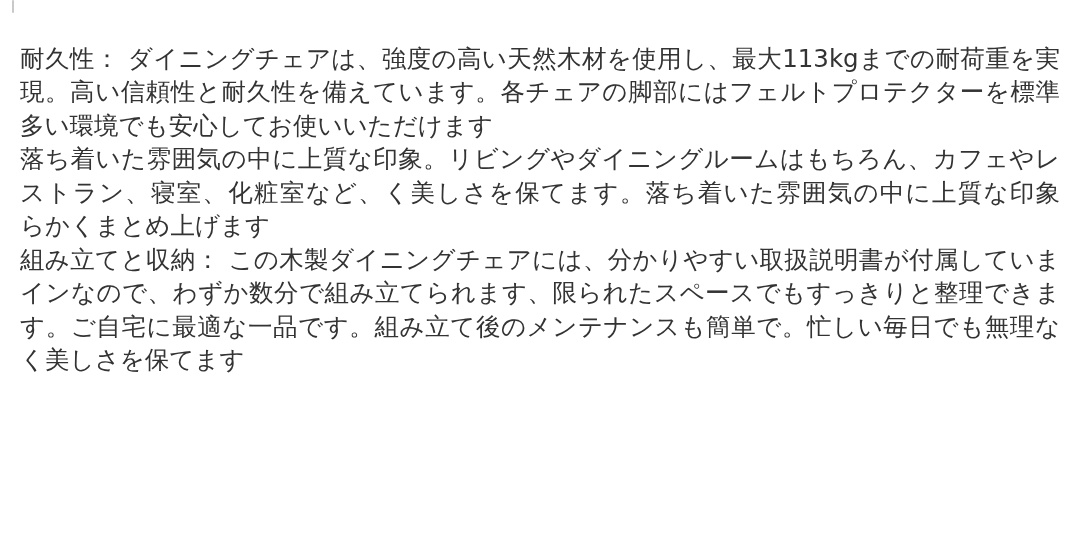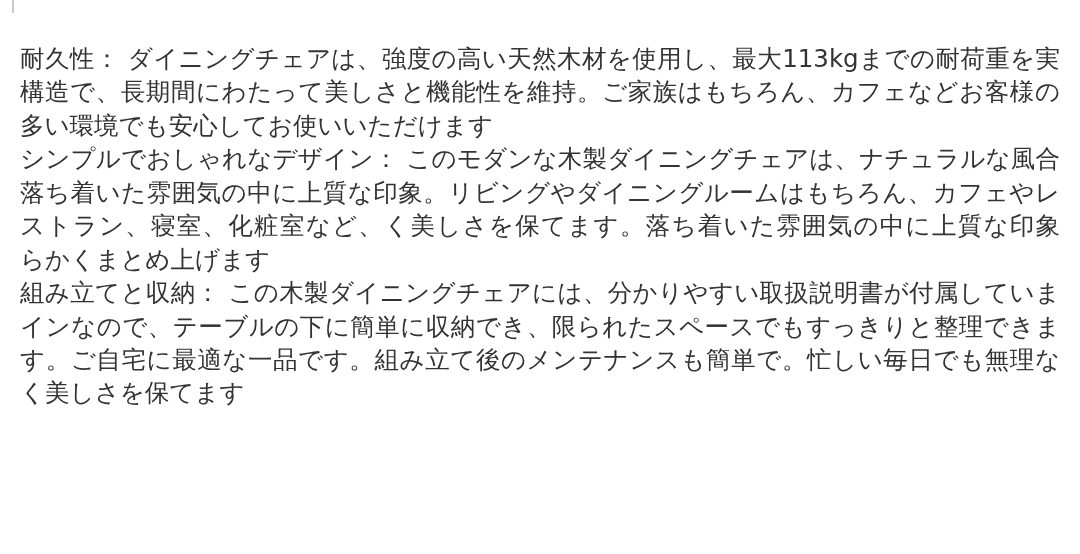--- a/index.html
+++ b/index.html
@@ -41,25 +41,24 @@
     text-align-last: left;
   }
 </style>
 </head>
 <body>
 
 <div class="edge-artifact"></div>
 
 <div class="text-block">
   <div class="line">耐久性： ダイニングチェアは、強度の高い天然木材を使用し、最大113kgまでの耐荷重を実</div>
-  <div class="line">構造で、長期間にわたって美しさと機能性を維持。ご家族はもちろん、カフェなどお客様の</div>
+  <div class="line">現。高い信頼性と耐久性を備えています。各チェアの脚部にはフェルトプロテクターを標準</div>
   <div class="line para-end">多い環境でも安心してお使いいただけます</div>
 
-  <div class="line">シンプルでおしゃれなデザイン： このモダンな木製ダイニングチェアは、ナチュラルな風合</div>
   <div class="line">落ち着いた雰囲気の中に上質な印象。リビングやダイニングルームはもちろん、カフェやレ</div>
   <div class="line">ストラン、寝室、化粧室など、く美しさを保てます。落ち着いた雰囲気の中に上質な印象</div>
   <div class="line para-end">らかくまとめ上げます</div>
 
   <div class="line">組み立てと収納： この木製ダイニングチェアには、分かりやすい取扱説明書が付属していま</div>
-  <div class="line">インなので、テーブルの下に簡単に収納でき、限られたスペースでもすっきりと整理できま</div>
+  <div class="line">インなので、わずか数分で組み立てられます、限られたスペースでもすっきりと整理できま</div>
   <div class="line">す。ご自宅に最適な一品です。組み立て後のメンテナンスも簡単で。忙しい毎日でも無理な</div>
   <div class="line para-end">く美しさを保てます</div>
 </div>
 
 </body></html>

